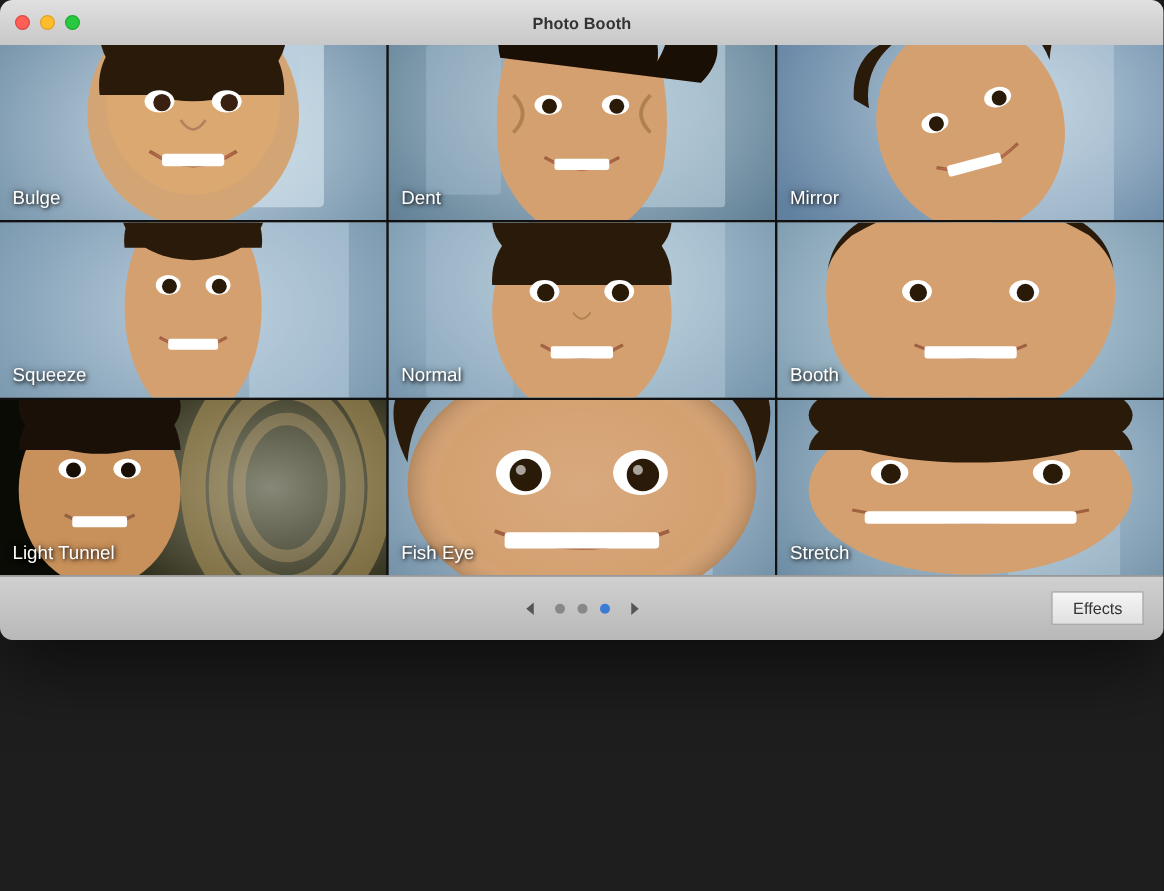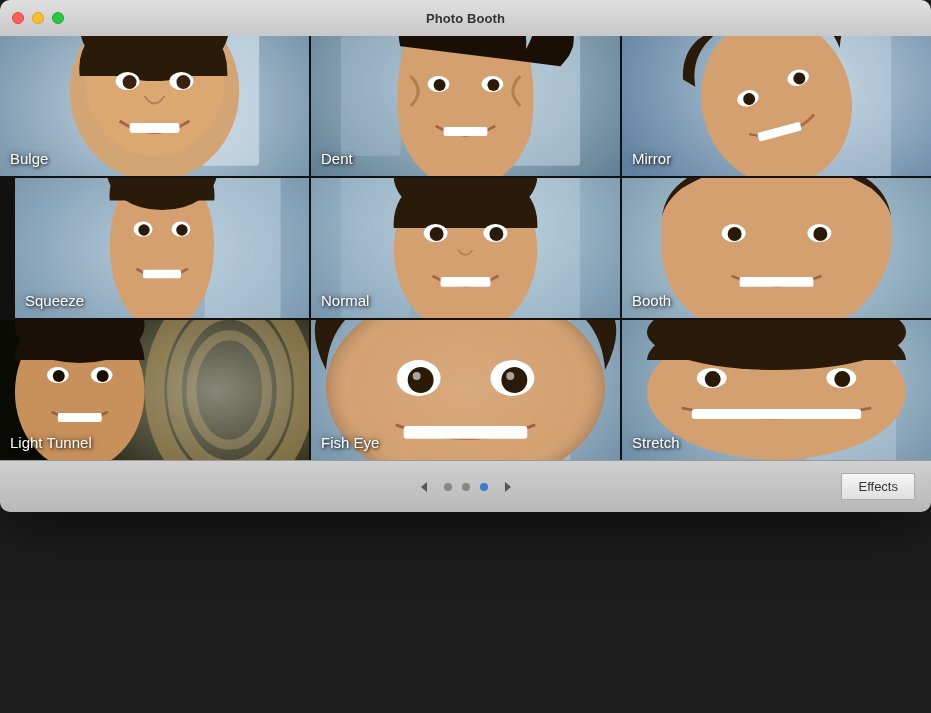--- a/index.html
+++ b/index.html
@@ -138,21 +138,21 @@
       color: #333;
       cursor: pointer;
       font-family: -apple-system, BlinkMacSystemFont, 'Helvetica Neue', sans-serif;
       font-weight: 400;
     }
 
     
     .cell-bulge { background: linear-gradient(135deg, #7a9bb5 0%, #a8c4d8 30%, #c8d8e0 60%, #8faab8 100%); }
     .cell-dent { background: linear-gradient(135deg, #6a8ba5 0%, #98b4c8 30%, #b8c8d0 60%, #7f9aa8 100%); }
     .cell-twirl { background: linear-gradient(135deg, #7a9bb5 0%, #a8c4d8 30%, #c8d8e0 60%, #8faab8 100%); }
-    .cell-squeeze { background: linear-gradient(135deg, #85a0b8 0%, #aac0d0 30%, #c0cfd8 60%, #8aaab8 100%); margin-left: 15px; }
+    .cell-squeeze { background: linear-gradient(135deg, #85a0b8 0%, #aac0d0 30%, #c0cfd8 60%, #8aaab8 100%); }
     .cell-normal { background: linear-gradient(135deg, #8aaabb 0%, #b0c8d5 30%, #ccd8e0 60%, #90aab8 100%); }
     .cell-mirror { background: linear-gradient(135deg, #8aabb8 0%, #b0c8d5 30%, #ccd8e0 60%, #90aab8 100%); }
     .cell-tunnel { background: linear-gradient(135deg, #222 0%, #444 20%, #888 40%, #555 60%, #2a2a2a 100%); }
     .cell-fisheye { background: linear-gradient(135deg, #7a9bb5 0%, #a8c4d8 30%, #c8d8e0 60%, #8faab8 100%); }
     .cell-stretch { background: linear-gradient(135deg, #7a9bb5 0%, #a8c4d8 30%, #c8d8e0 60%, #8faab8 100%); padding-left: 31px; }
 
     
     .face-svg {
       width: 100%;
       height: 100%;

